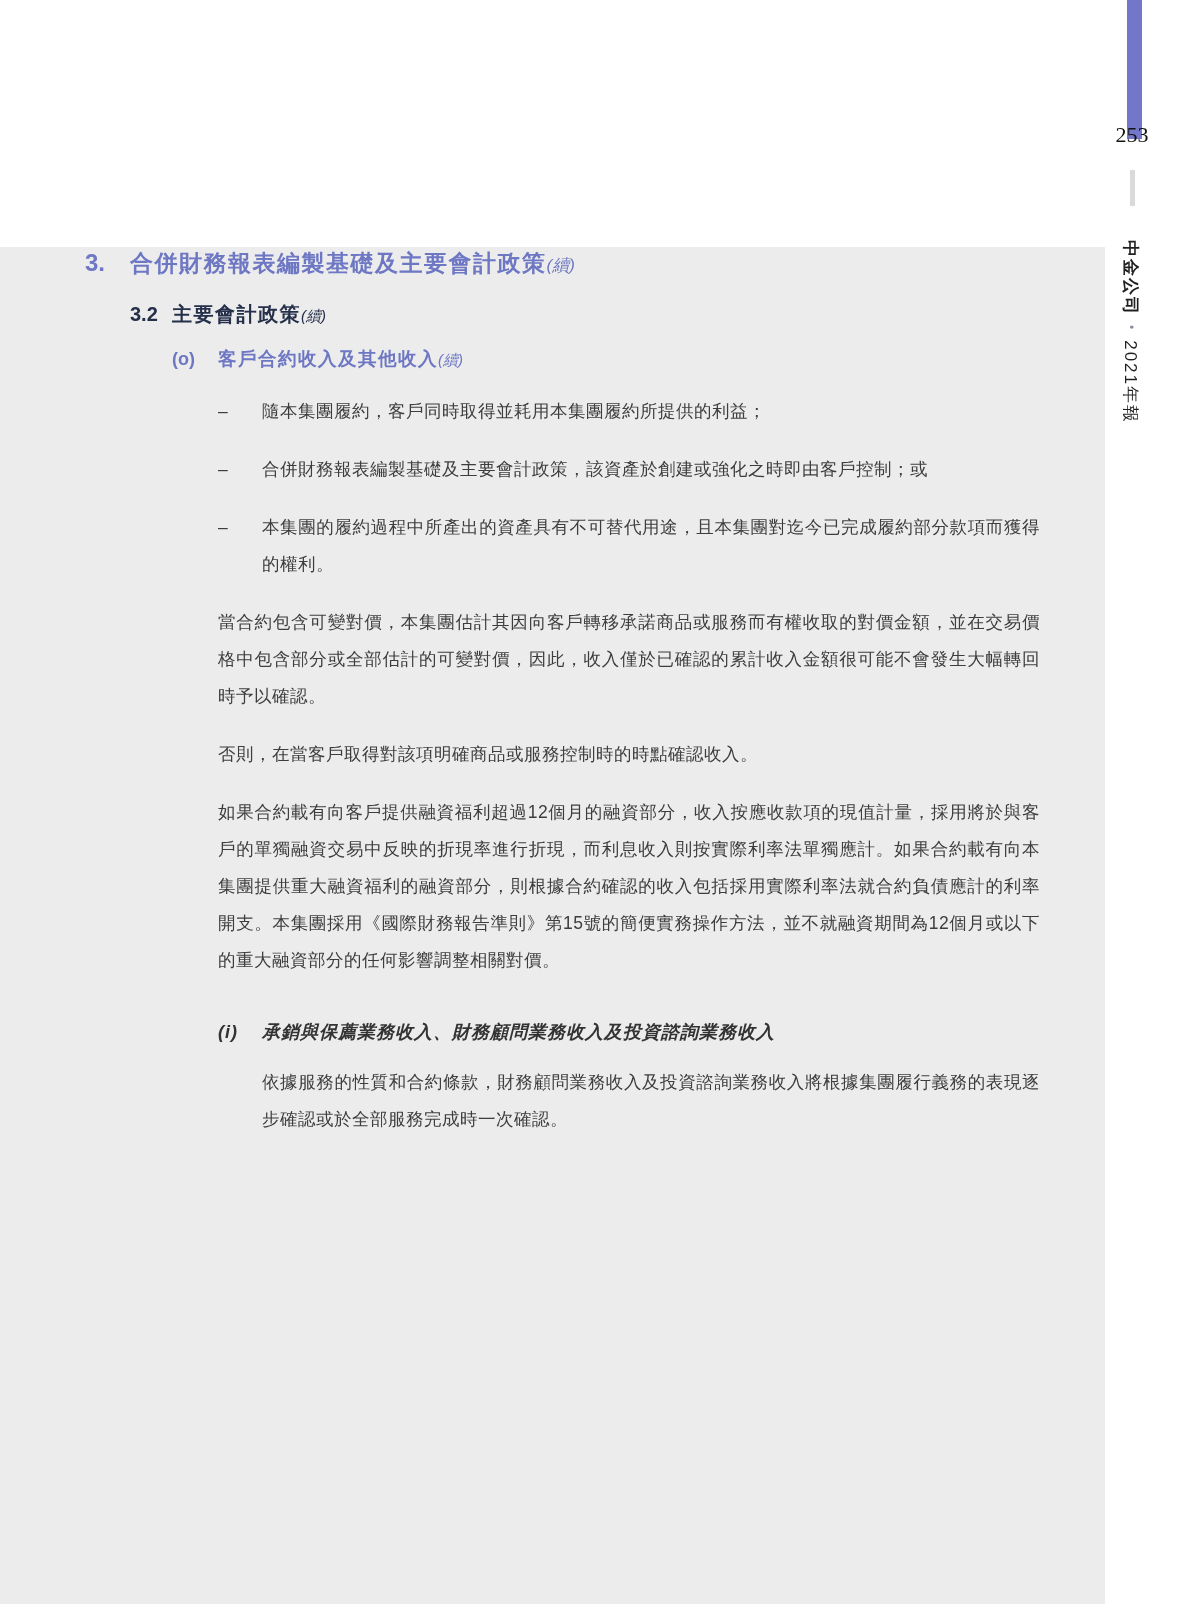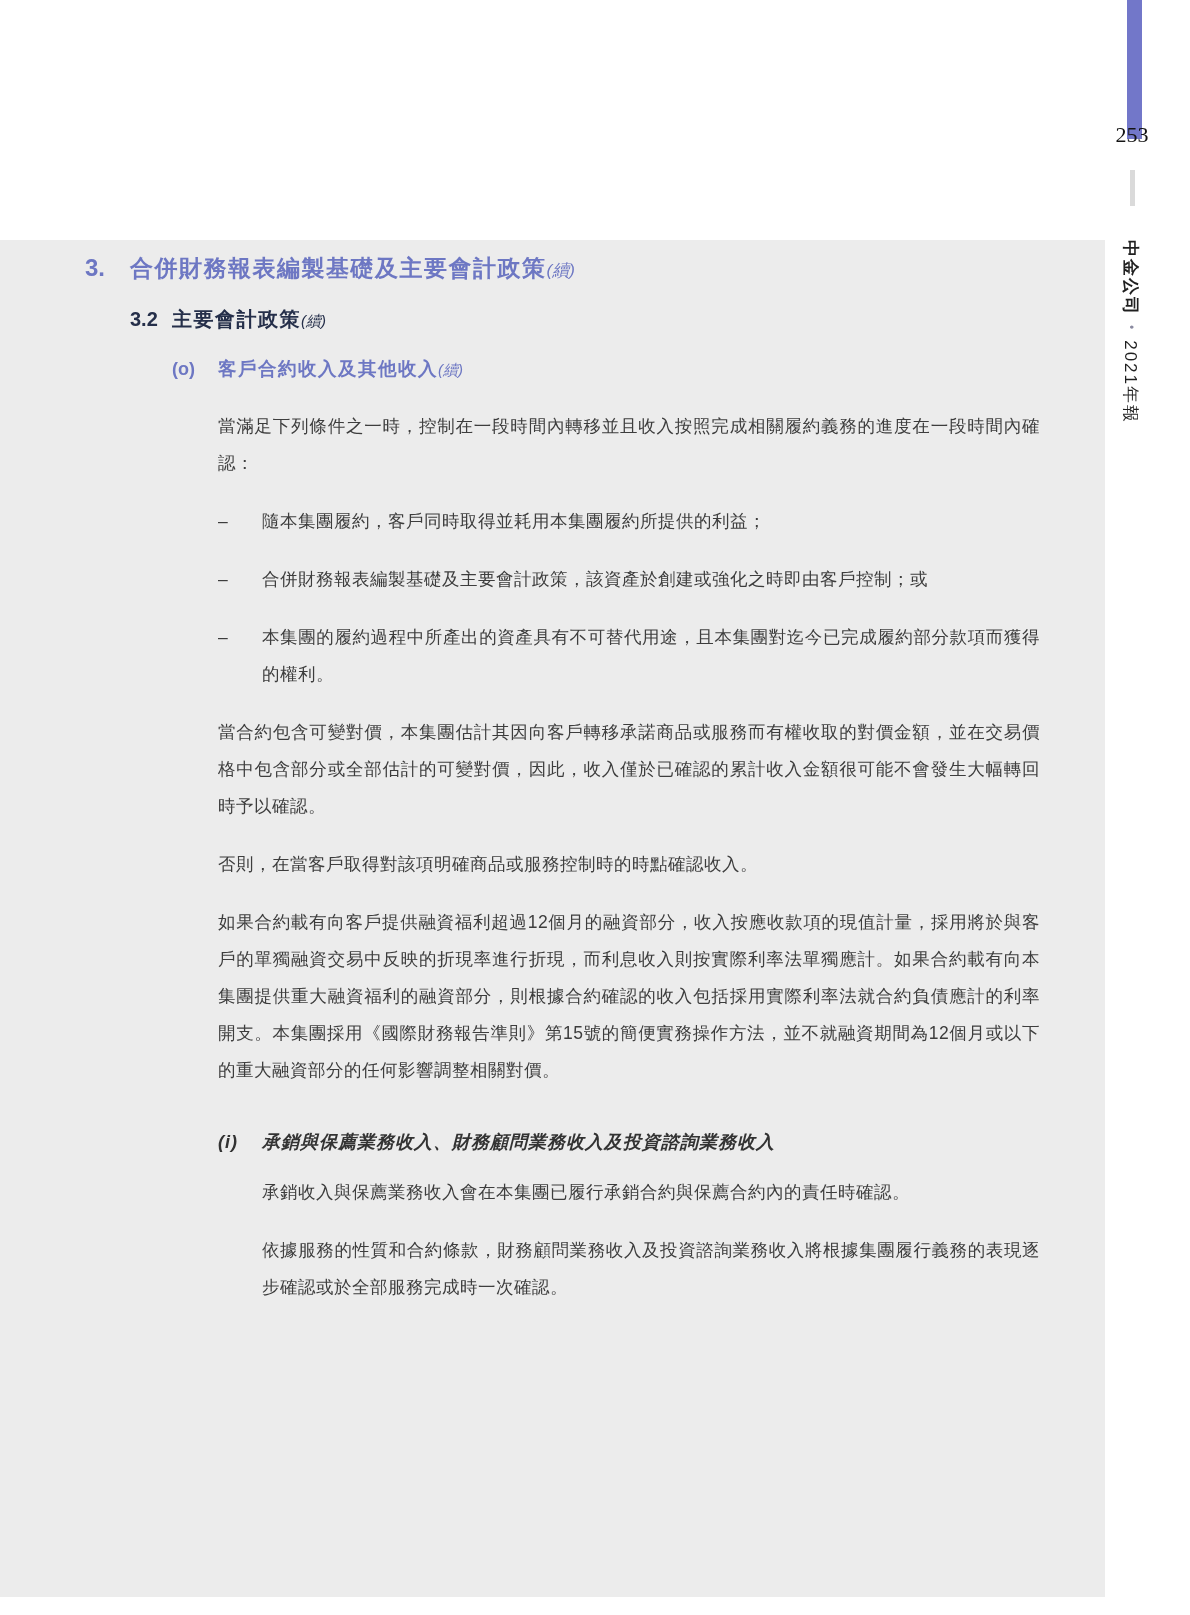--- a/index.html
+++ b/index.html
@@ -30,38 +30,38 @@
     position:absolute; left:1142px; top:240px;
     transform:rotate(90deg); transform-origin:0 0;
     white-space:nowrap;
     font-size:17px; color:#1f1f1f; letter-spacing:2px;
   }
   .vertical-caption .company { font-weight:bold; }
   .vertical-caption .dot { color:#8a8aa0; font-size:12px; margin:0 9px; vertical-align:2px; }
 
   
   .content {
-    position:absolute; left:0; top:240px; width:1105px; height:1357px;
+    position:absolute; left:0; top:247px; width:1105px; height:1357px;
     background:#ececec;
     box-sizing:border-box;
-    padding-top:12px;
+    padding-top:0;
   }
 
   
   .sec-head { margin-left:85px; color:#6d77c3; line-height:32px; }
   .sec-num  { display:inline-block; width:45px; font-weight:bold; font-size:24px; }
   .sec-title{ font-weight:600; font-size:23px; letter-spacing:1.5px; }
   .cont     { font-style:italic; font-weight:normal; font-size:17px; letter-spacing:0; }
 
   .subsec-head { margin-left:130px; margin-top:22px; color:#252f4a; line-height:20px; }
   .subsec-num  { display:inline-block; width:42px; font-weight:bold; font-size:20px; }
   .subsec-title{ font-weight:bold; font-size:20px; letter-spacing:1.5px; }
   .cont-dark   { font-style:italic; font-weight:normal; font-size:15px; letter-spacing:0; }
 
-  .clause-head { margin-left:172px; margin-top:24px; color:#6d77c3; line-height:28px; }
+  .clause-head { margin-left:172px; margin-top:24px; color:#6d77c3; line-height:18px; }
   .clause-label{ display:inline-block; width:46px; font-weight:bold; font-size:18px; }
   .clause-title{ font-weight:600; font-size:18.5px; letter-spacing:1.5px; }
   .cont-clause { font-style:italic; font-weight:normal; font-size:15px; letter-spacing:0; }
 
   
   .bodytext {
     margin:24px 0 0 218px; width:822px;
     font-size:17.5px; line-height:37px; color:#3d3d3d;
     text-align:justify; letter-spacing:0.5px;
   }
@@ -100,21 +100,20 @@
   <div class="subsec-head">
     <span class="subsec-num">3.2</span><span class="subsec-title">主要會計政策</span><span class="cont-dark">(續)</span>
   </div>
 
   <div class="clause-head">
     <span class="clause-label">(o)</span><span class="clause-title">客戶合約收入及其他收入</span><span class="cont-clause">(續)</span>
   </div>
 
   <div class="bodytext">
 
-    <p>當滿足下列條件之一時，控制在一段時間內轉移並且收入按照完成相關履約義務的進度在一段時間內確認：</p>
 
     <div class="bullet">
       <span class="dash">–</span>
       <span class="btext">隨本集團履約，客戶同時取得並耗用本集團履約所提供的利益；</span>
     </div>
     <div class="bullet">
       <span class="dash">–</span>
       <span class="btext">合併財務報表編製基礎及主要會計政策，該資產於創建或強化之時即由客戶控制；或</span>
     </div>
     <div class="bullet">
@@ -124,17 +123,16 @@
 
     <p>當合約包含可變對價，本集團估計其因向客戶轉移承諾商品或服務而有權收取的對價金額，並在交易價格中包含部分或全部估計的可變對價，因此，收入僅於已確認的累計收入金額很可能不會發生大幅轉回時予以確認。</p>
     <p>否則，在當客戶取得對該項明確商品或服務控制時的時點確認收入。</p>
     <p>如果合約載有向客戶提供融資福利超過12個月的融資部分，收入按應收款項的現值計量，採用將於與客戶的單獨融資交易中反映的折現率進行折現，而利息收入則按實際利率法單獨應計。如果合約載有向本集團提供重大融資福利的融資部分，則根據合約確認的收入包括採用實際利率法就合約負債應計的利率開支。本集團採用《國際財務報告準則》第15號的簡便實務操作方法，並不就融資期間為12個月或以下的重大融資部分的任何影響調整相關對價。</p>
 
     <div class="sub-head">
       <span class="sub-label">(i)</span>
       <span class="sub-title">承銷與保薦業務收入、財務顧問業務收入及投資諮詢業務收入</span>
     </div>
 
-    <p class="sub-para">承銷收入與保薦業務收入會在本集團已履行承銷合約與保薦合約內的責任時確認。</p>
     <p class="sub-para">依據服務的性質和合約條款，財務顧問業務收入及投資諮詢業務收入將根據集團履行義務的表現逐步確認或於全部服務完成時一次確認。</p>
 
   </div>
 </div>
 
 </body></html>

